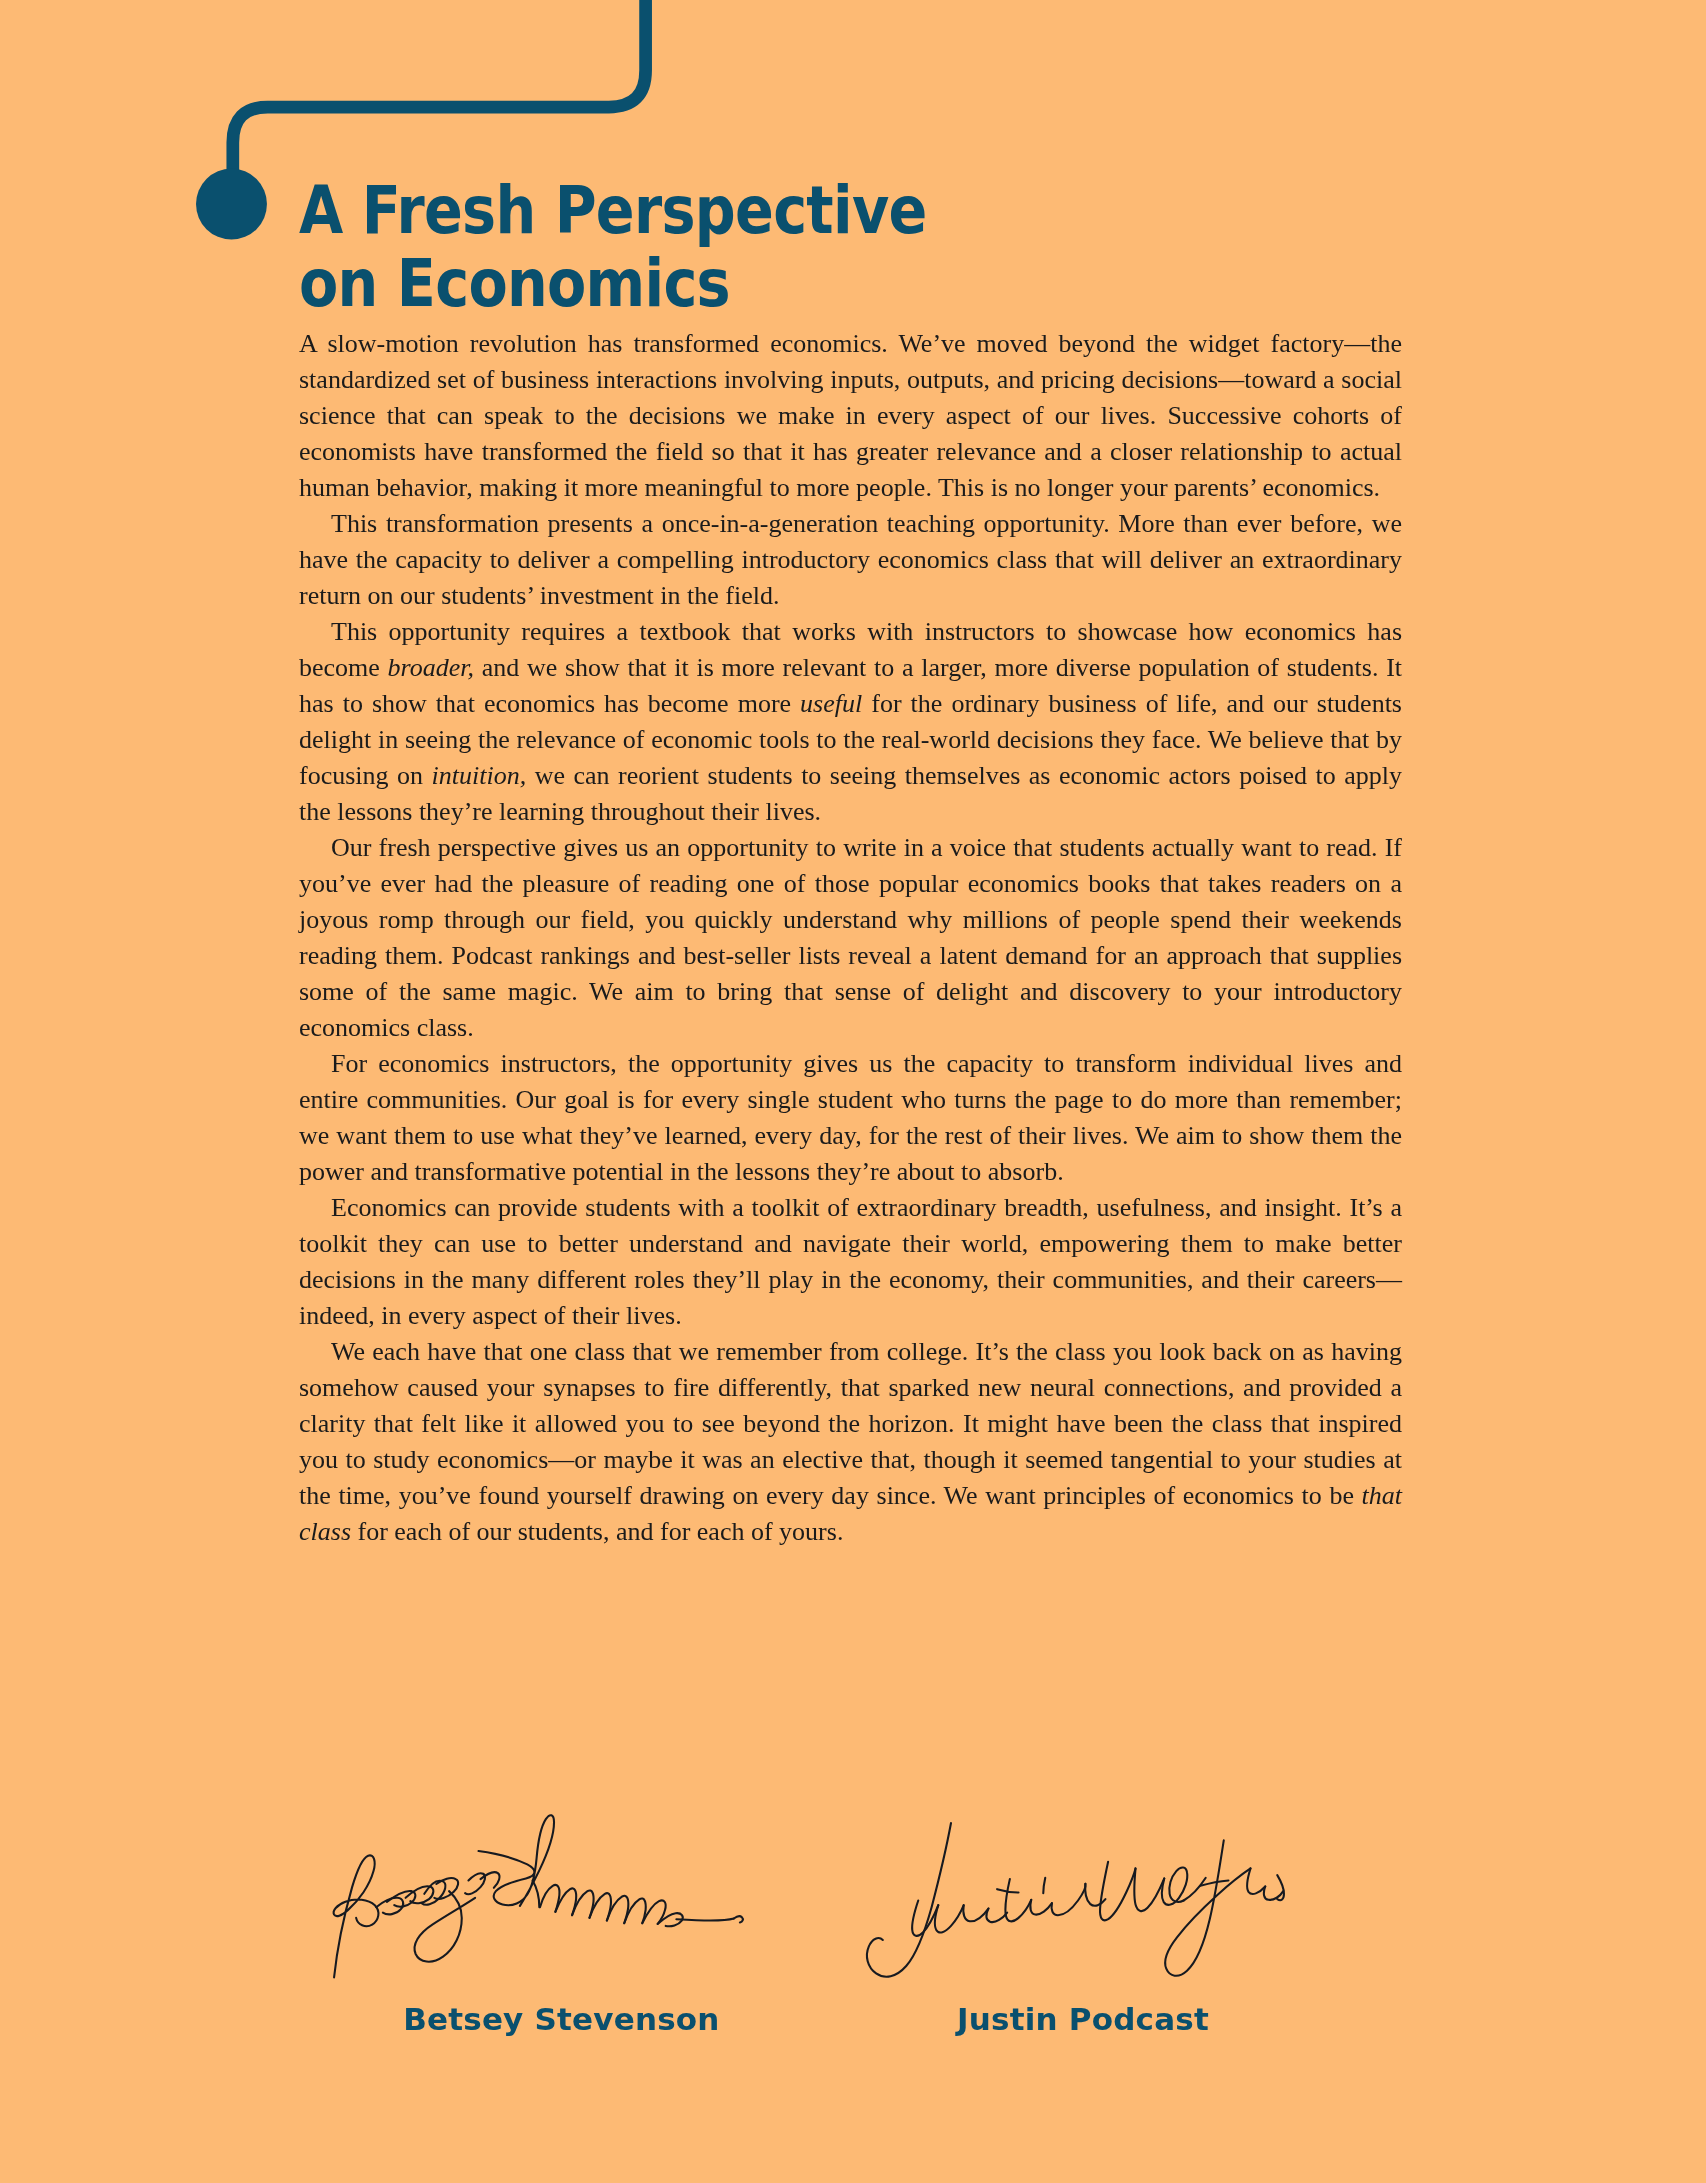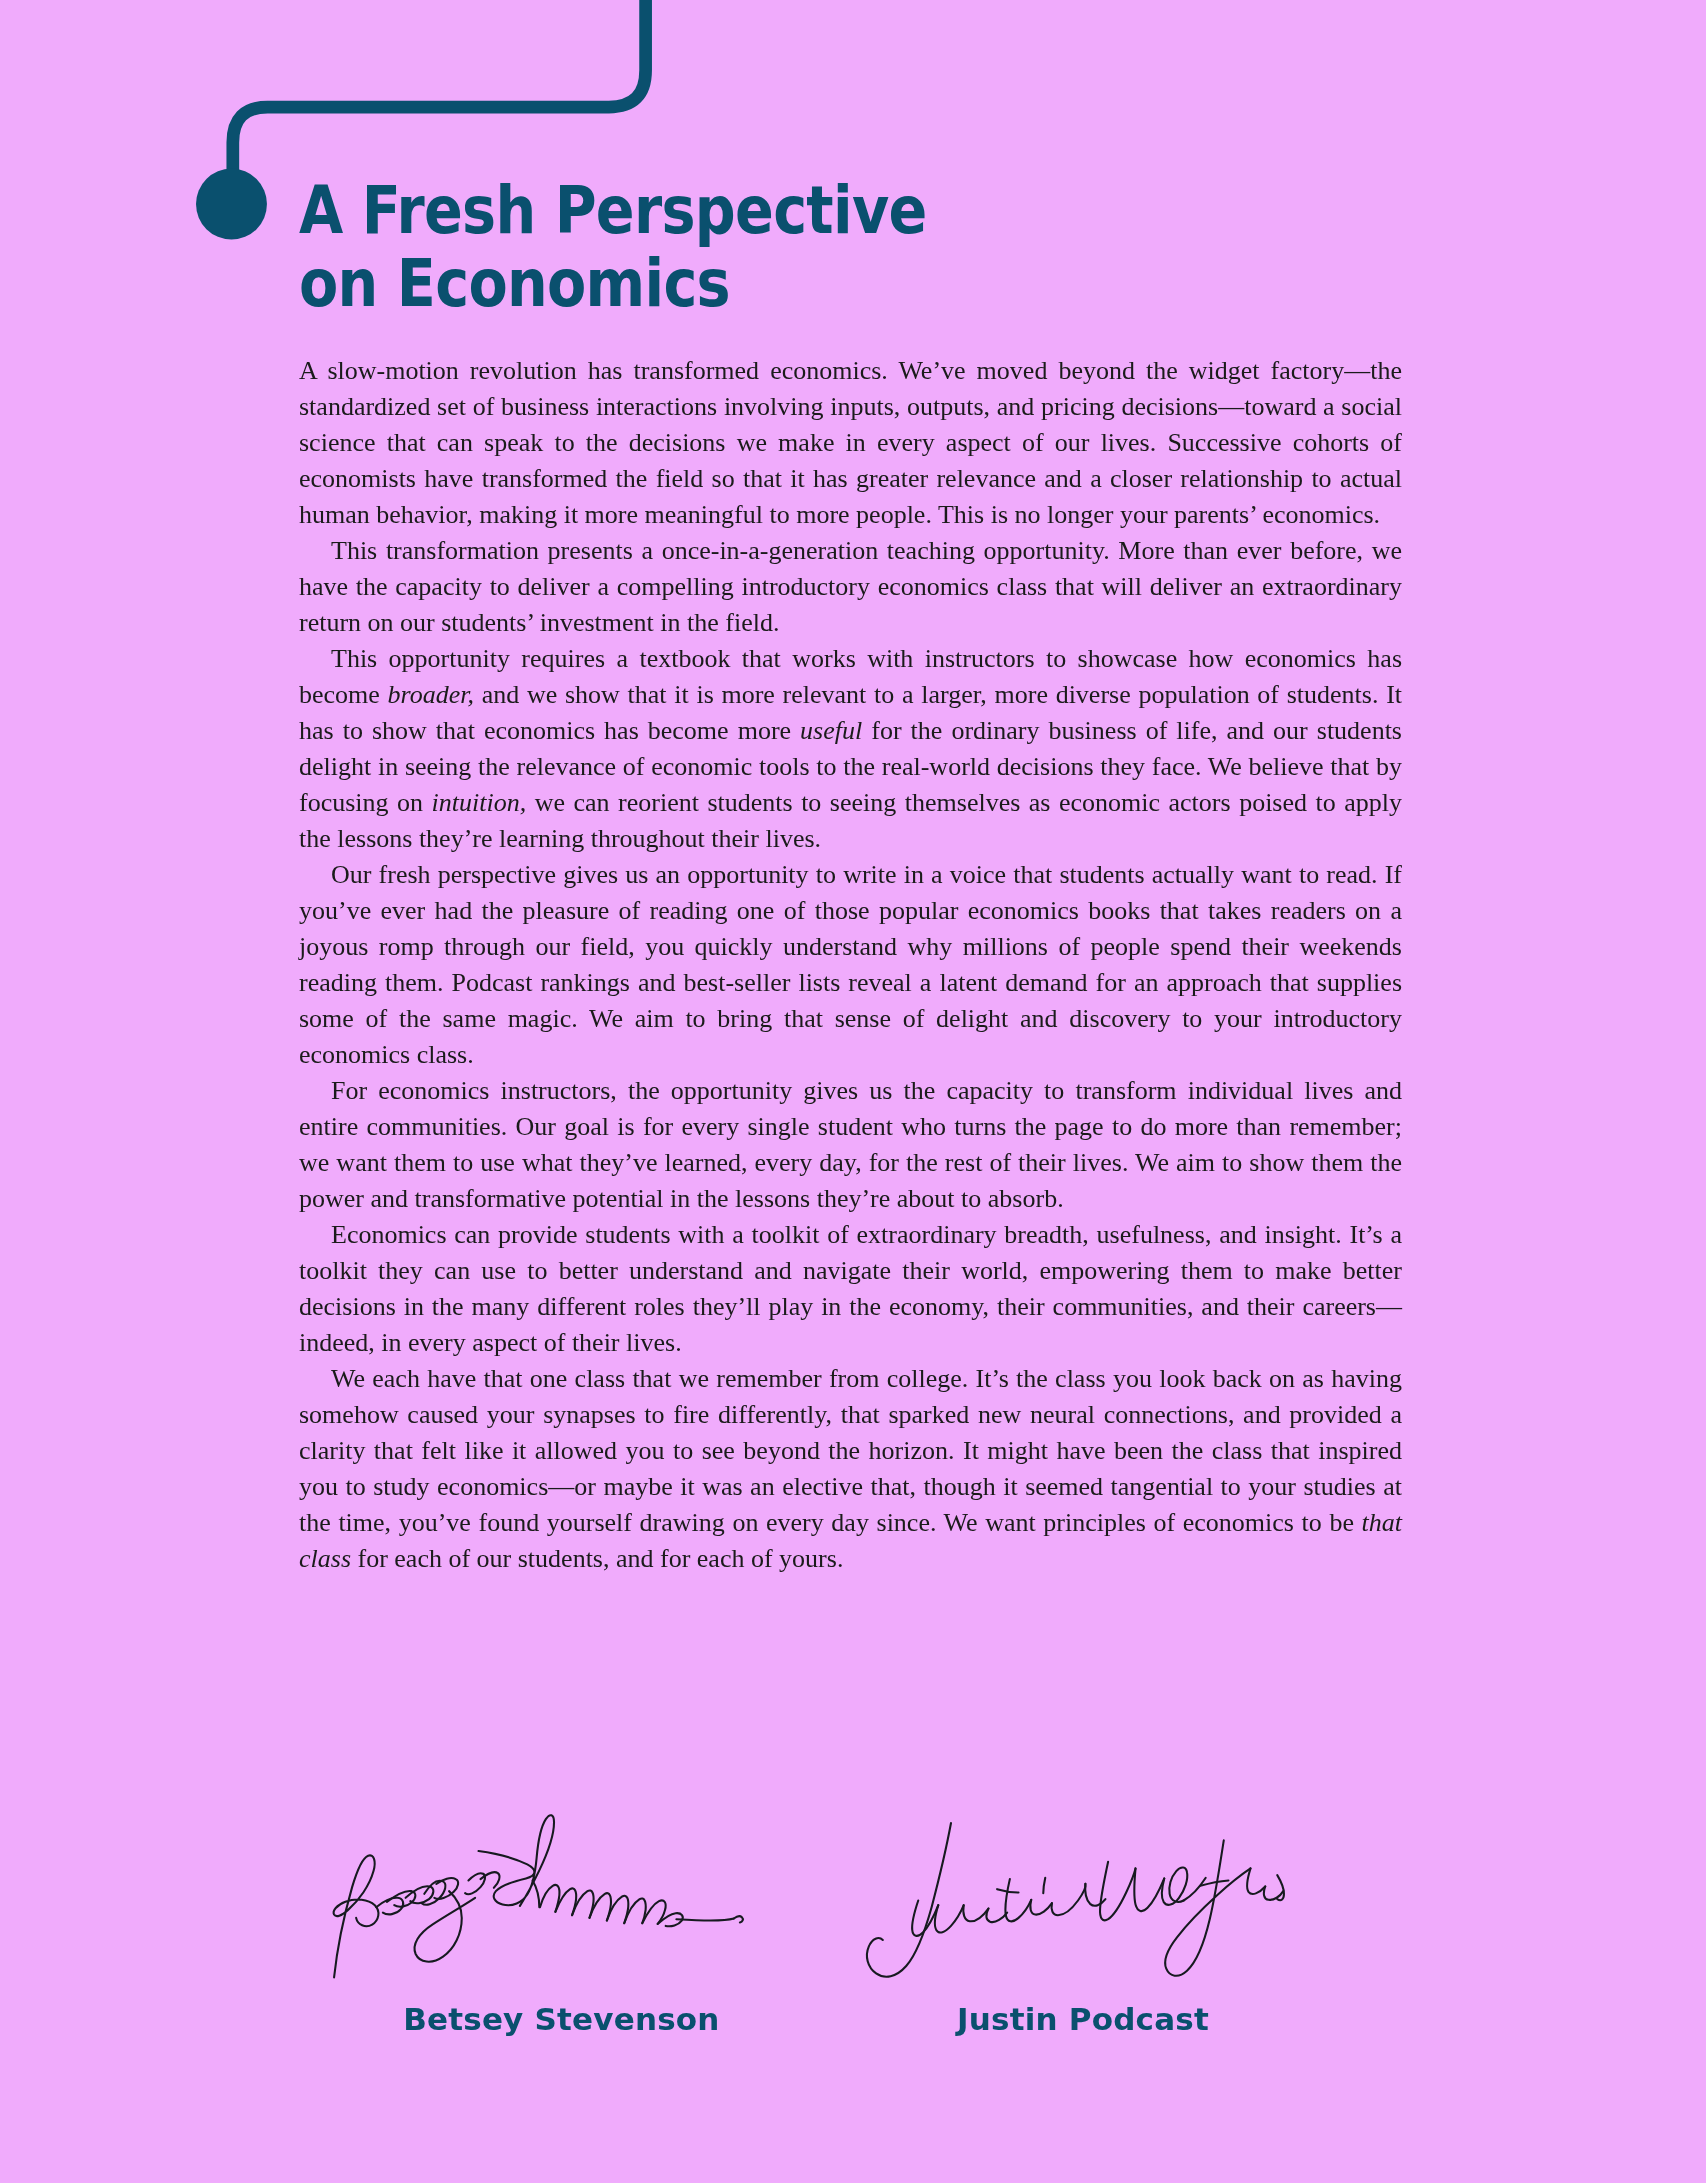--- a/index.html
+++ b/index.html
@@ -105,33 +105,33 @@
     font-family: "DejaVu Sans", "Liberation Sans", sans-serif;
     font-weight: bold;
     font-size: 31px;
     letter-spacing: 0.2px;
     color: #0A506E;
   }
 </style>
 </head>
 <body>
 
-<div class="page" style="background: #f0abfc;">
+<div class="page" style="background: #fdba74;">
 
   <svg class="deco" viewBox="0 0 2550 420" preserveAspectRatio="none" aria-hidden="true">
     <path d="M 965 -10 L 965 250 Q 965 305 910 305 L 400 305 Q 348 305 348 358 L 348 430" transform="translate(0,-145)" fill="none" stroke="#0A506E" stroke-width="19" stroke-linecap="butt"></path>
     <circle cx="346" cy="305" r="53" fill="#0A506E"></circle>
   </svg>
 
   <div class="title-block">
     <div class="title-line" style="color: rgb(10, 80, 110);">A Fresh Perspective</div>
     <div class="title-line" style="color: rgb(10, 80, 110);">on Economics</div>
   </div>
 
-  <div class="body-copy" id="body-copy" style="color: rgb(27, 27, 27); margin-top: 27px;">
+  <div class="body-copy" id="body-copy" style="color: rgb(27, 27, 27);">
       <p>A slow-motion revolution has transformed economics. We’ve moved beyond the widget factory—the standardized set of business interactions involving inputs, outputs, and pricing decisions—toward a social science that can speak to the decisions we make in every aspect of our lives. Successive cohorts of economists have transformed the field so that it has greater relevance and a closer relationship to actual human behavior, making it more meaningful to more people. This is no longer your parents’ economics.</p>
       <p>This transformation presents a once-in-a-generation teaching opportunity. More than ever before, we have the capacity to deliver a compelling introductory economics class that will deliver an extraordinary return on our students’ investment in the field.</p>
       <p>This opportunity requires a textbook that works with instructors to showcase how economics has become <i>broader,</i> and we show that it is more relevant to a larger, more diverse population of students. It has to show that economics has become more <i>useful</i> for the ordinary business of life, and our students delight in seeing the relevance of economic tools to the real-world decisions they face. We believe that by focusing on <i>intuition,</i> we can reorient students to seeing themselves as economic actors poised to apply the lessons they’re learning throughout their lives.</p>
       <p>Our fresh perspective gives us an opportunity to write in a voice that students actually want to read. If you’ve ever had the pleasure of reading one of those popular economics books that takes readers on a joyous romp through our field, you quickly understand why millions of people spend their weekends reading them. Podcast rankings and best-seller lists reveal a latent demand for an approach that supplies some of the same magic. We aim to bring that sense of delight and discovery to your introductory economics class.</p>
       <p>For economics instructors, the opportunity gives us the capacity to transform individual lives and entire communities. Our goal is for every single student who turns the page to do more than remember; we want them to use what they’ve learned, every day, for the rest of their lives. We aim to show them the power and transformative potential in the lessons they’re about to absorb.</p>
       <p>Economics can provide students with a toolkit of extraordinary breadth, usefulness, and insight. It’s a toolkit they can use to better understand and navigate their world, empowering them to make better decisions in the many different roles they’ll play in the economy, their communities, and their careers—indeed, in every aspect of their lives.</p>
       <p>We each have that one class that we remember from college. It’s the class you look back on as having somehow caused your synapses to fire differently, that sparked new neural connections, and provided a clarity that felt like it allowed you to see beyond the horizon. It might have been the class that inspired you to study economics—or maybe it was an elective that, though it seemed tangential to your studies at the time, you’ve found yourself drawing on every day since. We want principles of economics to be <i>that class</i> for each of our students, and for each of yours.</p>
     </div>
 
   <div class="sig-area">

